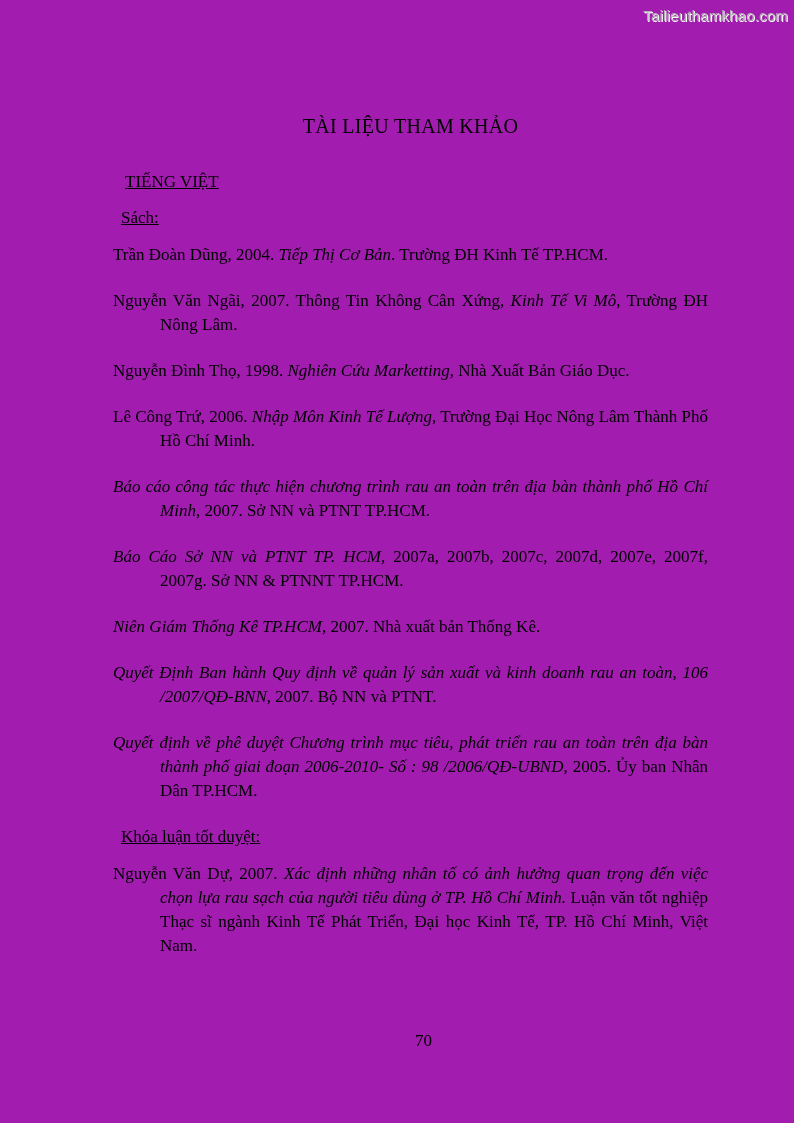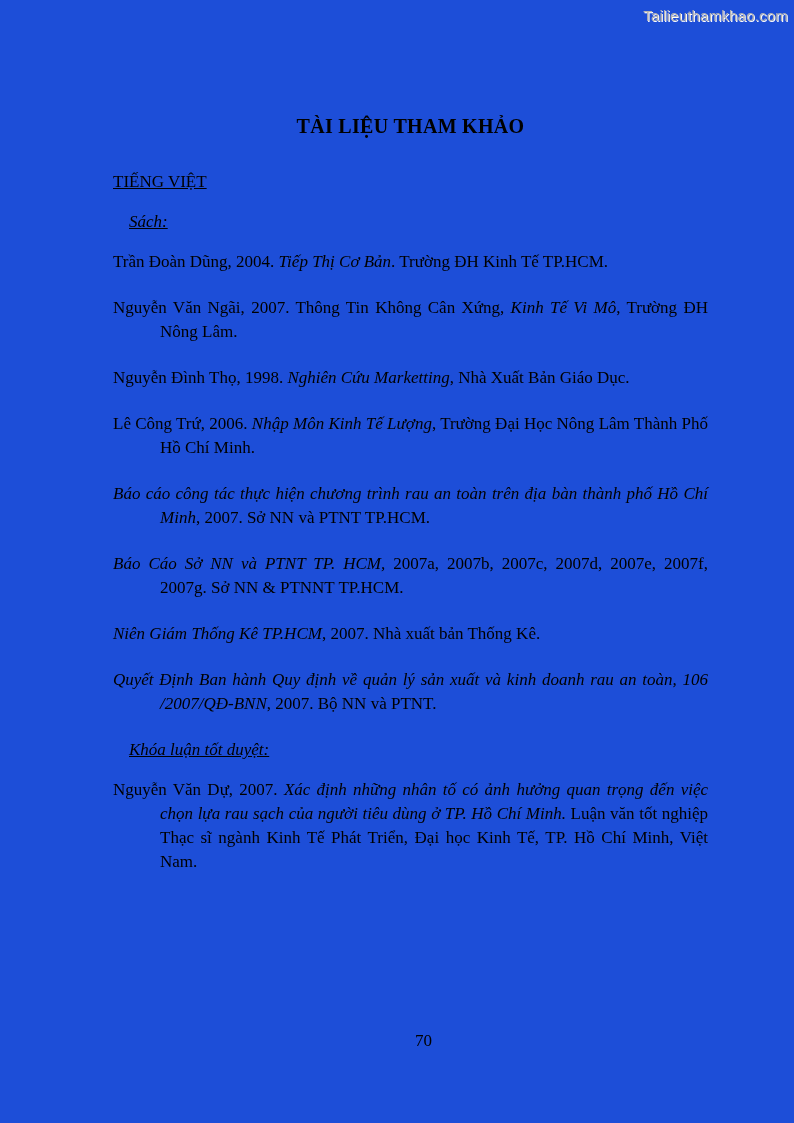--- a/index.html
+++ b/index.html
@@ -4,21 +4,21 @@
 <style>
   html, body {
     margin: 0;
     padding: 0;
     background: #ffffff;
   }
   .page {
     position: relative;
     width: 794px;
     height: 1123px;
-    background: #1d4ed8;
+    background: #a21caf;
     font-family: "Liberation Serif", "DejaVu Serif", serif;
     font-size: 17px;
     color: #000000;
     overflow: hidden;
   }
   .watermark {
     position: absolute;
     top: 7px;
     right: 6px;
     font-family: "Liberation Sans", "DejaVu Sans", sans-serif;
@@ -29,37 +29,36 @@
   }
   .content {
     position: absolute;
     left: 113px;
     top: 112px;
     width: 595px;
     line-height: 24px;
   }
   .doc-title {
     font-size: 20px;
-    font-weight: bold;
+    font-weight: normal;
     text-align: center;
     letter-spacing: 0.3px;
     line-height: 28px;
     margin: 0 0 30px 0;
   }
   .references p {
     margin: 0;
   }
   .references .section {
     text-decoration: underline;
-    margin: 0;
+    margin: 12px;
   }
   .references .subsection {
-    font-style: italic;
     text-decoration: underline;
-    margin: 16px;
+    margin: 8px;
   }
   .references .entry {
     text-align: justify;
     padding-left: 47px;
     text-indent: -47px;
     margin: 13px 0 22px 0;
   }
   .references .entry:last-child {
     margin-bottom: 0;
   }
@@ -93,20 +92,21 @@
         <p class="section">TIẾNG VIỆT</p>
         <p class="subsection">Sách:</p>
         <p class="entry"><span class="roman">Trần Đoàn Dũng, 2004. </span><span class="italic">Tiếp Thị Cơ Bản</span><span class="roman">. Trường ĐH Kinh Tế TP.HCM.</span></p>
         <p class="entry"><span class="roman">Nguyễn Văn Ngãi, 2007. Thông Tin Không Cân Xứng, </span><span class="italic">Kinh Tế Vi Mô</span><span class="roman">, Trường ĐH Nông Lâm.</span></p>
         <p class="entry"><span class="roman">Nguyễn Đình Thọ, 1998. </span><span class="italic">Nghiên Cứu Marketting</span><span class="roman">, Nhà Xuất Bản Giáo Dục.</span></p>
         <p class="entry"><span class="roman">Lê Công Trứ, 2006. </span><span class="italic">Nhập Môn Kinh Tế Lượng</span><span class="roman">,  Trường Đại Học Nông Lâm Thành Phố Hồ Chí Minh.</span></p>
         <p class="entry"><span class="italic">Báo cáo công tác thực hiện chương trình rau an toàn trên địa bàn thành phố Hồ Chí Minh</span><span class="roman">, 2007. Sở NN và PTNT TP.HCM.</span></p>
         <p class="entry"><span class="italic">Báo Cáo Sở NN và PTNT TP. HCM,</span><span class="roman"> 2007a, 2007b, 2007c, 2007d, 2007e, 2007f, 2007g. Sở NN &amp; PTNNT TP.HCM.</span></p>
         <p class="entry"><span class="italic">Niên Giám Thống Kê TP.HCM</span><span class="roman">, 2007. Nhà xuất bản Thống Kê.</span></p>
         <p class="entry"><span class="italic">Quyết Định Ban hành Quy định về quản lý sản xuất và kinh doanh rau an toàn, 106 /2007/QĐ-BNN</span><span class="roman">, 2007. Bộ NN và PTNT.</span></p>
+        <p class="entry"><span class="italic">Quyết định về phê duyệt Chương trình mục tiêu, phát  triển rau an toàn trên địa bàn thành phố giai đoạn 2006-2010- Số : 98 /2006/QĐ-UBND</span><span class="roman">, 2005. Ủy ban Nhân Dân TP.HCM.</span></p>
         <p class="subsection">Khóa luận tốt duyệt:</p>
         <p class="entry"><span class="roman">Nguyễn Văn Dự, 2007. </span><span class="italic">Xác định những nhân tố có ảnh hưởng quan trọng đến việc chọn lựa rau sạch của người tiêu dùng ở TP. Hồ Chí Minh.</span><span class="roman"> Luận văn tốt nghiệp Thạc sĩ ngành Kinh Tế Phát Triển, Đại học Kinh Tế, TP. Hồ Chí Minh, Việt Nam.</span></p>
       </div>
   </div>
 
   <div class="footer">
     <span>70</span>
   </div>
 
 </div>

